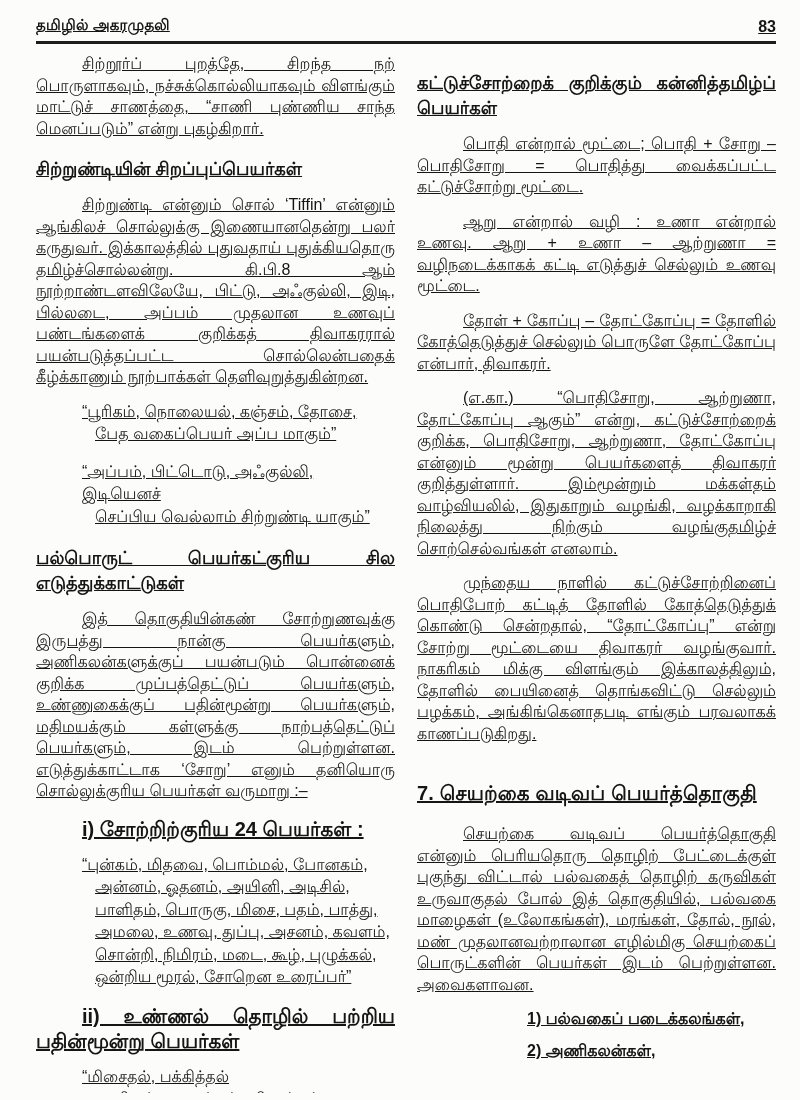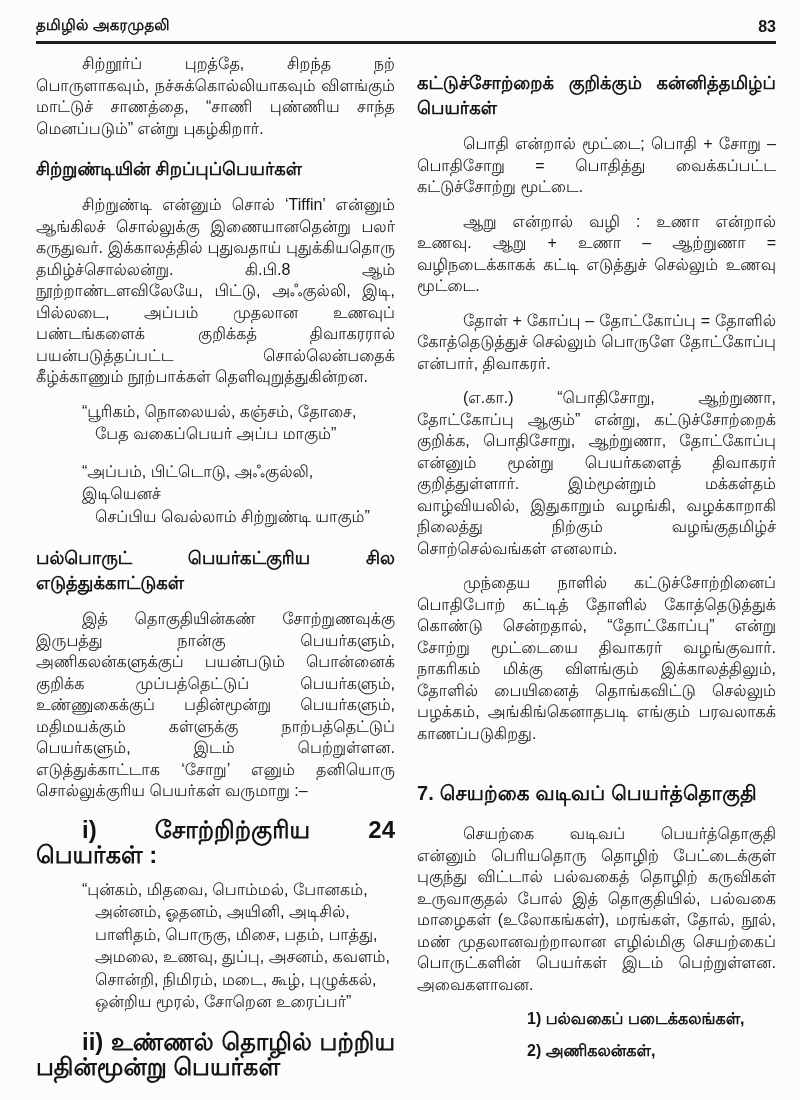--- a/index.html
+++ b/index.html
@@ -9,20 +9,21 @@
     font-family:"Liberation Sans", sans-serif;
   }
   .page {
     position:relative;
     width:800px; height:1100px;
     background:#fcfcfa;
     box-sizing:border-box;
     padding:0 24px 0 36px;
     color:#151515;
     overflow:hidden;
+    text-decoration:underline;
   }
   .running-head {
     display:flex; justify-content:space-between; align-items:flex-end;
     padding-top:16px; padding-bottom:5px;
     border-bottom:3px solid #1c1c1c;
   }
   .running-head .title { font-size:15px; font-weight:bold; letter-spacing:0.2px; }
   .running-head .pageno { font-size:16px; font-weight:bold; }
   .columns { display:flex; gap:22px; padding-top:9px; }
   .col {
@@ -33,21 +34,21 @@
     height:1040px;
   }
   p.para { margin:0 0 13px 0; text-indent:46px; }
   .sec {
     font-size:18px; font-weight:bold;
     margin:18px 0 12px 0;
     line-height:25px;
     text-align:justify;
   }
   .subhead {
-    font-size:24px; font-weight:bold;
+    font-size:20px; font-weight:bold;
     margin:15px 0 12px 0;
     line-height:25px;
     text-indent:46px;
     text-align:justify;
   }
   .quote {
     margin:2px 0 15px 46px;
     line-height:22.5px;
     text-align:left;
   }

